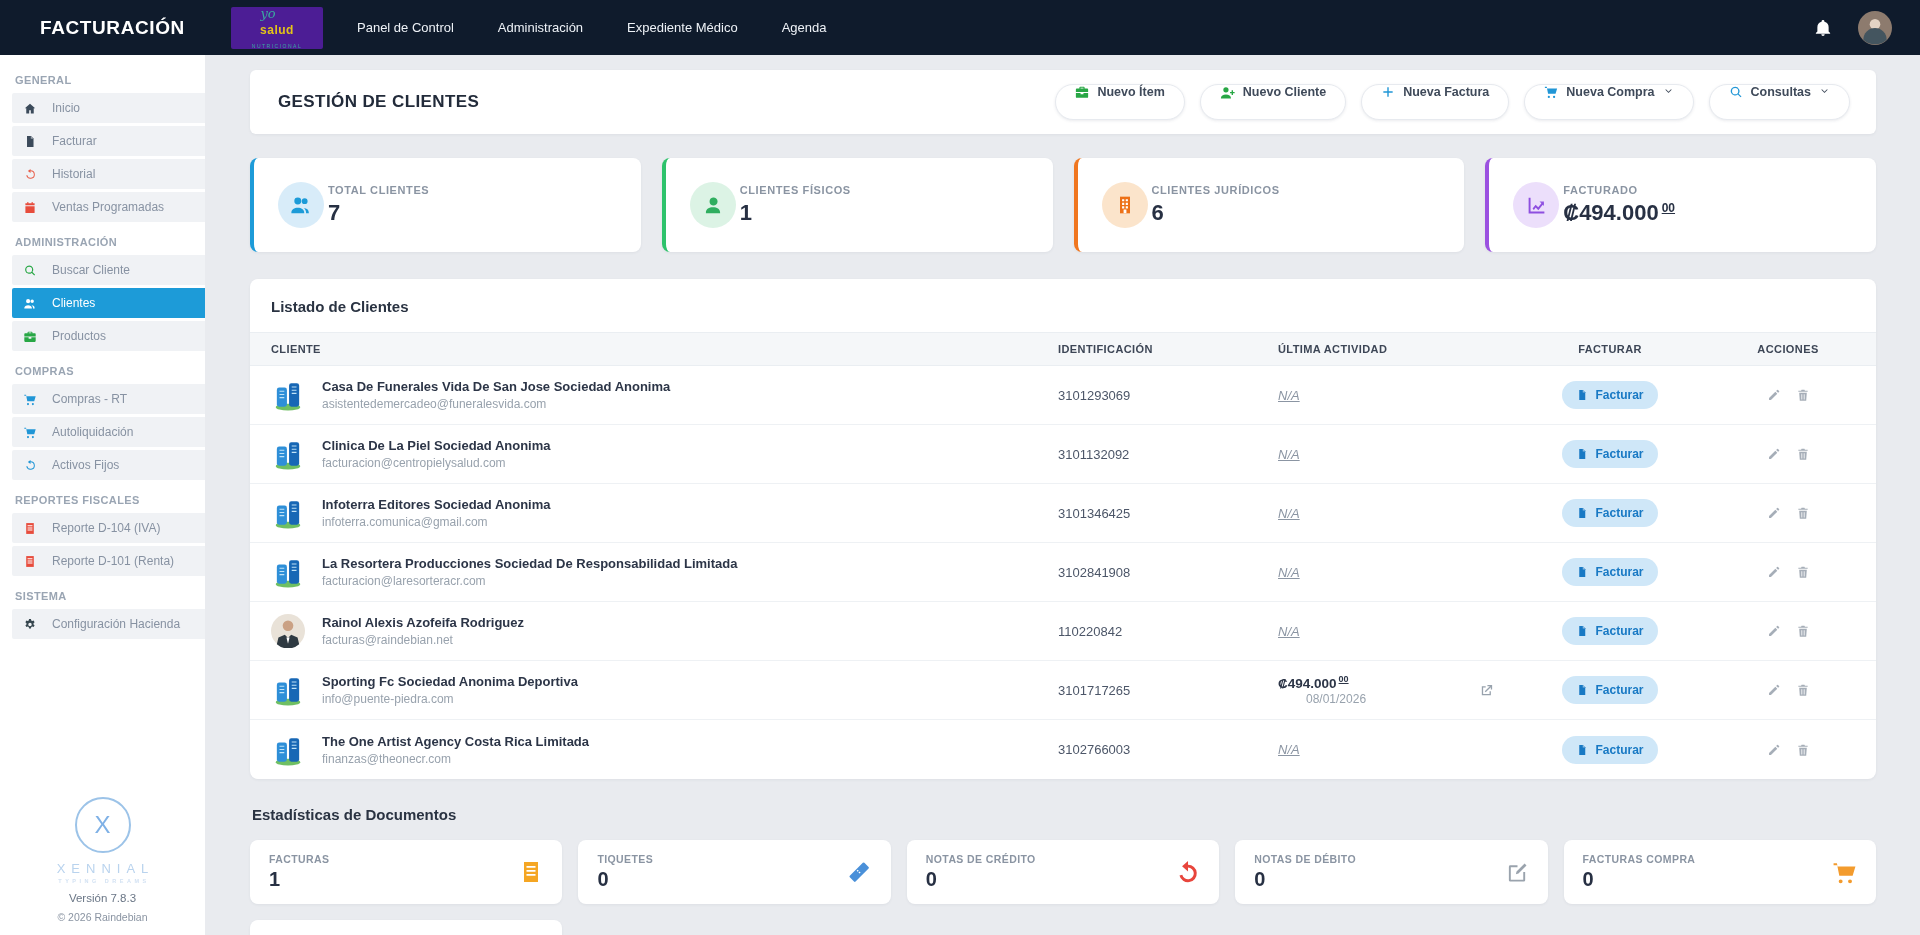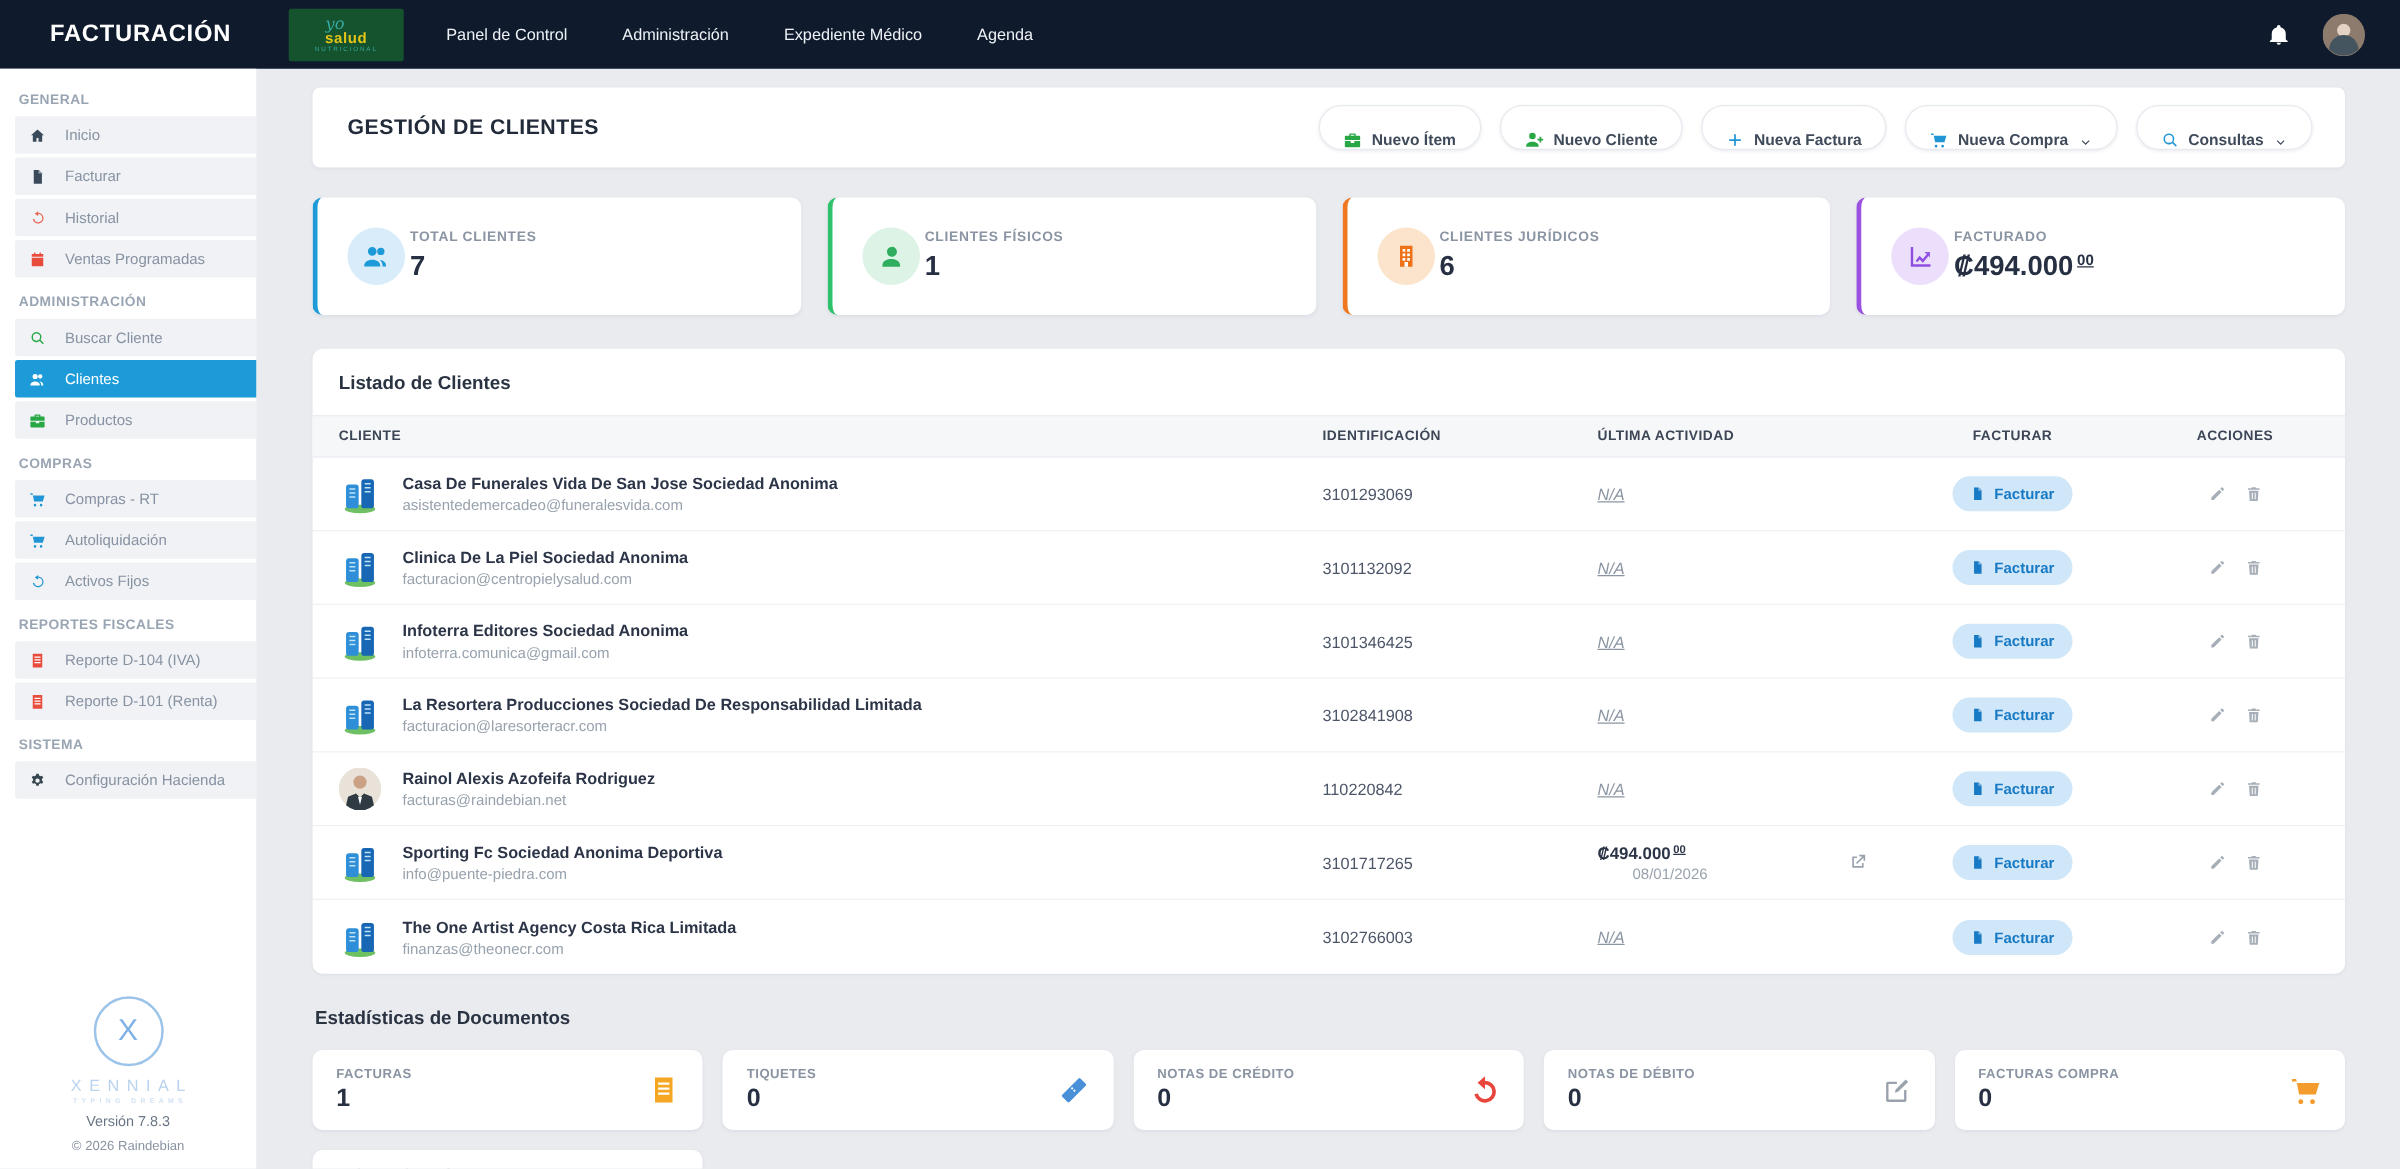--- a/index.html
+++ b/index.html
@@ -3,21 +3,21 @@
 <meta charset="utf-8">
 <style>
   * { margin:0; padding:0; box-sizing:border-box; }
   html,body { width:1920px; height:935px; font-family:"Liberation Sans", sans-serif; background:#e9ebef; overflow:hidden; }
 
   svg.ic { display:inline-block; vertical-align:middle; }
 
   
   .topbar { height:55px; background:#0f1b2c; display:flex; align-items:center; color:#fff; }
   .brand { width:205px; flex:0 0 205px; font-size:19px; font-weight:bold; letter-spacing:.6px; padding-left:40px; }
-  .logo-box { width:92px; height:42px; background:#14532d; border-radius:2px; margin-left:26px; display:flex; flex-direction:column; align-items:center; justify-content:center; line-height:1; cursor:pointer; }
+  .logo-box { width:92px; height:42px; background:#4c1d95; border-radius:2px; margin-left:26px; display:flex; flex-direction:column; align-items:center; justify-content:space-between; line-height:1; cursor:pointer; }
   .logo-box .l1 { font-family:"DejaVu Serif", serif; font-style:italic; color:#3aa8a0; font-size:13px; margin-bottom:-2px; margin-left:-18px; }
   .logo-box .l2 { color:#e3c418; font-size:12px; font-weight:bold; letter-spacing:.5px; }
   .logo-box .l3 { color:#3aa8a0; font-size:5px; letter-spacing:1.5px; margin-top:2px; }
   .topnav { display:flex; gap:44px; margin-left:34px; font-size:13px; color:#eef2f7;text-align:center; }
   .topnav .nav-item { cursor:pointer; }
   .top-right { margin-left:auto; display:flex; align-items:center; gap:26px; padding-right:28px; }
 
   
   .layout { display:flex; height:880px; }
 
@@ -34,21 +34,21 @@
   .ver { color:#6a7686; font-size:11.5px; margin-bottom:7px; }
   .copy { color:#8a94a2; font-size:10.5px; }
 
   
   .main { flex:1; padding:15px 44px 0 45px; overflow:hidden; }
   .card { background:#fff; border-radius:8px; box-shadow:0 1px 3px rgba(40,50,70,.06); }
 
   .page-head { height:64px; border-radius:6px; display:flex; align-items:center; justify-content:space-between; padding:0 26px 0 28px; margin-bottom:24px; }
   .page-title { font-size:17px; font-weight:bold; color:#222b3a; letter-spacing:.4px; }
   .head-btns { display:flex; gap:15px; }
-  .hbtn { display:inline-flex; align-items:flex-end; gap:8px; height:36px; padding:0 19px; background:#fff; border:1px solid #e7eaef; border-radius:18px; box-shadow:0 1px 3px rgba(50,60,90,.10); font-size:12.5px; font-weight:bold; color:#3f4a5a; cursor:pointer; white-space:nowrap; }
+  .hbtn { display:inline-flex; align-items:flex-start; gap:8px; height:36px; padding:0 19px; background:#fff; border:1px solid #e7eaef; border-radius:18px; box-shadow:0 1px 3px rgba(50,60,90,.10); font-size:12.5px; font-weight:bold; color:#3f4a5a; cursor:pointer; white-space:nowrap; }
 
   
   .stats { display:grid; grid-template-columns:repeat(4,1fr); gap:21px; margin-bottom:27px; }
   .stat { height:94px; display:flex; align-items:center; gap:4px; padding-left:24px; border-left:4px solid #ccc; }
   .stat .bubble { width:46px; height:46px; border-radius:50%; display:flex; align-items:center; justify-content:center; }
   .stat .lab { font-size:11px; font-weight:bold; color:#8a94a2; letter-spacing:.6px; }
   .stat .val { font-size:22px; font-weight:bold; color:#273043; margin-top:4px; }
   .stat .val sup { font-size:12px; text-decoration:underline; font-weight:bold; margin-left:3px; }
   .st-blue   { border-left-color:#1d9bd8; } .st-blue .bubble{ background:#d8ecf9; color:#1d9bd8; }
   .st-green  { border-left-color:#2dc26b; } .st-green .bubble{ background:#dcf3e5; color:#2fae5f; }

